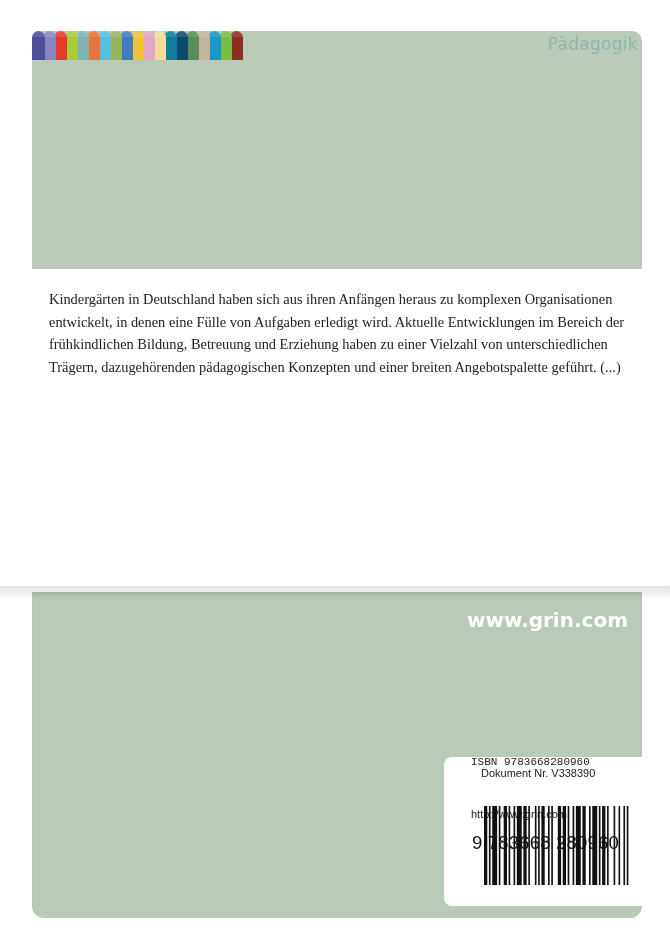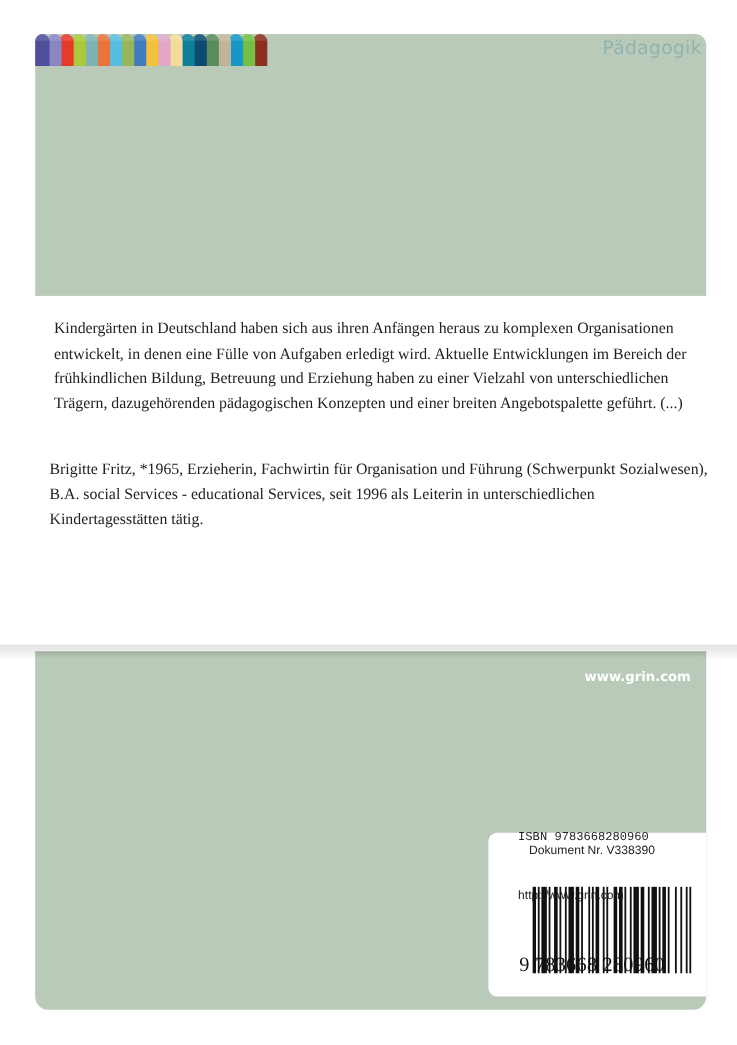--- a/index.html
+++ b/index.html
@@ -107,21 +107,21 @@
       background: #b9cbb8;
       border-radius: 0 0 12px 12px;
       box-shadow: inset 0 6px 6px -4px rgba(0,0,0,0.18);
     }
     .site-url {
       position: absolute;
       right: 42px;
       top: 608px;
       font-family: "DejaVu Sans", sans-serif;
       font-weight: bold;
-      font-size: 12px;
+      font-size: 20px;
       color: #ffffff;
     }
     
     .barcode-box {
       position: absolute;
       left: 444px;
       top: 757px;
       width: 198px;
       height: 149px;
       background: #ffffff;
@@ -141,22 +141,22 @@
     .barcode {
       position: absolute;
       left: 484px;
       top: 806px;
       width: 146px;
       height: 79px;
     }
     .barcode-digits {
       position: absolute;
       left: 472px;
-      top: 868px;
-      font-family: Liberation Serif, serif;
+      top: 832px;
+      font-family: Liberation Sans, sans-serif;
       font-size: 18.5px;
       color: #111111;
       letter-spacing: 0.2px;
       background: transparent;
     }
   </style>
 </head>
 <body>
 
 <div class="cover">
@@ -181,21 +181,20 @@
       <div class="tab" style="background: rgb(194, 180, 156); z-index: 85;"></div>
       <div class="tab" style="background: rgb(22, 151, 198); z-index: 84;"></div>
       <div class="tab" style="background: rgb(116, 191, 68); z-index: 83;"></div>
       <div class="tab" style="background: rgb(140, 46, 31); z-index: 82;"></div>
     </div>
   <div class="category-label">Pädagogik</div>
 
   <div class="text-area"></div>
 
   <p class="desc">Kindergärten in Deutschland haben sich aus ihren Anfängen heraus zu komplexen Organisationen entwickelt, in denen eine Fülle von Aufgaben erledigt wird. Aktuelle Entwicklungen im Bereich der frühkindlichen Bildung, Betreuung und Erziehung haben zu einer Vielzahl von unterschiedlichen Trägern, dazugehörenden pädagogischen Konzepten und einer breiten Angebotspalette geführt. (...)</p>
-  <p class="bio">Brigitte Fritz, *1965, Erzieherin, Fachwirtin für Organisation und Führung (Schwerpunkt Sozialwesen), B.A. social Services - educational Services, seit 1996 als Leiterin in unterschiedlichen Kindertagesstätten tätig.</p>
 
   <div class="shadow-band"></div>
 
   <div class="bottom-panel"></div>
   <div class="site-url">www.grin.com</div>
 
   <div class="barcode-box"></div>
   <div class="bc-line bc-doc">Dokument Nr. V338390</div>
   <div class="bc-line bc-url">http://www.grin.com</div>
   <div class="bc-line bc-isbn">ISBN 9783668280960</div>

